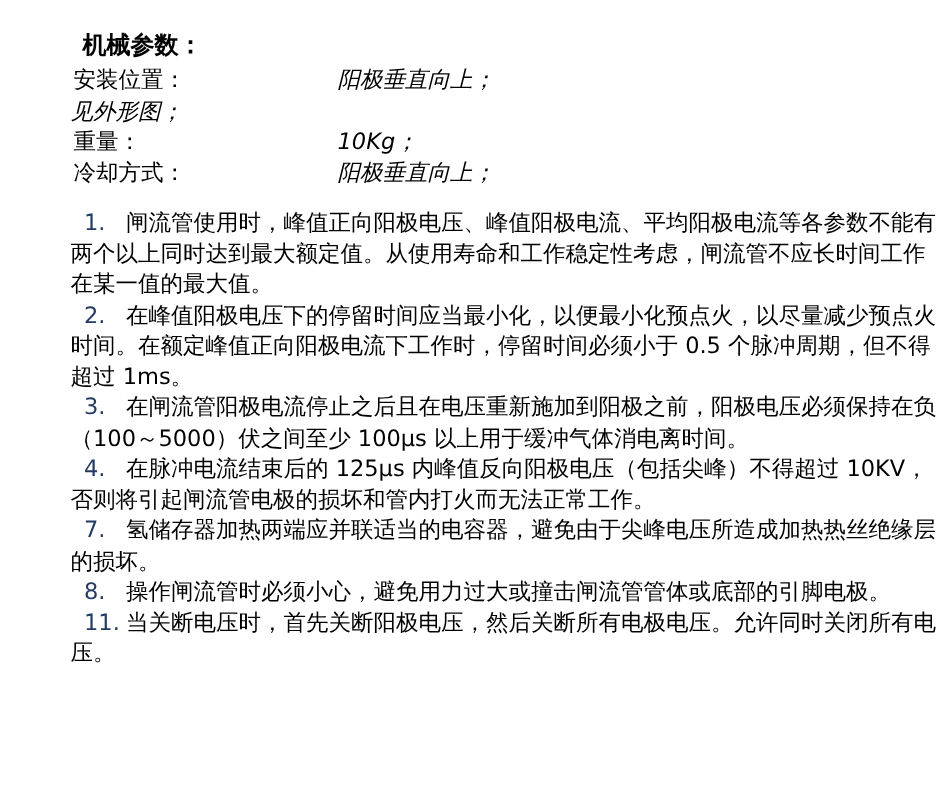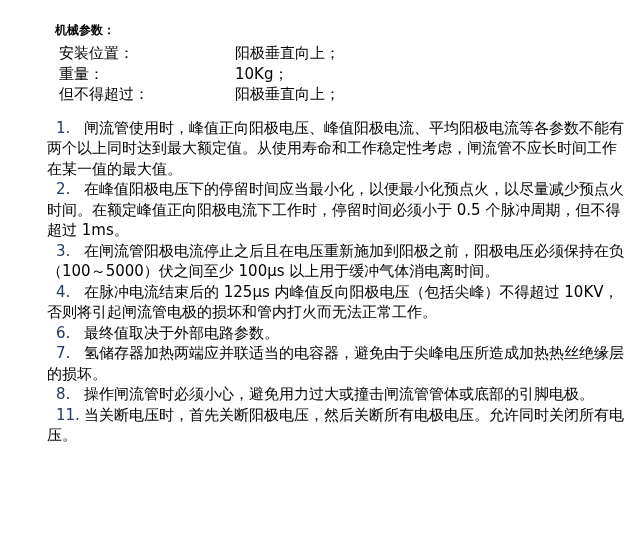--- a/index.html
+++ b/index.html
@@ -11,31 +11,31 @@
     font-family: "DejaVu Sans", "Liberation Sans", sans-serif;
     color: var(--text-color, #000000);
   }
   .doc {
     padding: 19px 8px 0 47px;
     font-size: 15px;
     line-height: 20.5px;
   }
   .sec-title {
     font-weight: bold;
-    font-size: 12px;
+    font-size: 16px;
     line-height: 22px;
     margin: 0 0 2px 8px;
   }
   .prow { display: flex; }
   .plabel {
     flex: 0 0 176px;
     width: 176px;
-    margin-left: 12px;
+    margin-left: 2px;
   }
-  .pvalue { flex: 1; }
+  .pvalue { flex: 1; font-style: italic; }
   .notes { margin-top: 13px; }
   .nitem { }
   .nnum {
     display: inline-block;
     min-width: 37px;
     padding-left: 9px;
     box-sizing: border-box;
     color: var(--num-color, #233a63);
   }
   .ntext { }
@@ -48,47 +48,47 @@
   <div class="section">
     <h3 class="sec-title">机械参数：</h3>
     <div>
 
         <div class="prow">
           <span class="plabel">安装位置：</span>
           <span class="pvalue">阳极垂直向上；</span>
         </div>
 
         <div class="prow">
+          <span class="pvalue">见外形图；</span>
         </div>
 
         <div class="prow">
           <span class="plabel">重量：</span>
           <span class="pvalue">10Kg；</span>
         </div>
 
         <div class="prow">
-          <span class="plabel">但不得超过：</span>
+          <span class="plabel">冷却方式：</span>
           <span class="pvalue">阳极垂直向上；</span>
         </div>
       </div>
   </div>
 
   <div class="section notes">
     <div>
 
         <div class="nitem"><span class="nnum">1.</span><span class="ntext">闸流管使用时，峰值正向阳极电压、峰值阳极电流、平均阳极电流等各参数不能有两个以上同时达到最大额定值。从使用寿命和工作稳定性考虑，闸流管不应长时间工作在某一值的最大值。</span></div>
 
         <div class="nitem"><span class="nnum">2.</span><span class="ntext">在峰值阳极电压下的停留时间应当最小化，以便最小化预点火，以尽量减少预点火时间。在额定峰值正向阳极电流下工作时，停留时间必须小于 0.5 个脉冲周期，但不得超过 1ms。</span></div>
 
         <div class="nitem"><span class="nnum">3.</span><span class="ntext">在闸流管阳极电流停止之后且在电压重新施加到阳极之前，阳极电压必须保持在负（100～5000）伏之间至少 100μs 以上用于缓冲气体消电离时间。</span></div>
 
         <div class="nitem"><span class="nnum">4.</span><span class="ntext">在脉冲电流结束后的 125μs 内峰值反向阳极电压（包括尖峰）不得超过 10KV，否则将引起闸流管电极的损坏和管内打火而无法正常工作。</span></div>
 
 
-        <div class="nitem"><span class="nnum">6.</span><span class="ntext">最终值取决于外部电路参数。</span></div>
 
         <div class="nitem"><span class="nnum">7.</span><span class="ntext">氢储存器加热两端应并联适当的电容器，避免由于尖峰电压所造成加热热丝绝缘层的损坏。</span></div>
 
         <div class="nitem"><span class="nnum">8.</span><span class="ntext">操作闸流管时必须小心，避免用力过大或撞击闸流管管体或底部的引脚电极。</span></div>
 
 
 
         <div class="nitem"><span class="nnum">11.</span><span class="ntext">当关断电压时，首先关断阳极电压，然后关断所有电极电压。允许同时关闭所有电压。</span></div>
       </div>
   </div>

